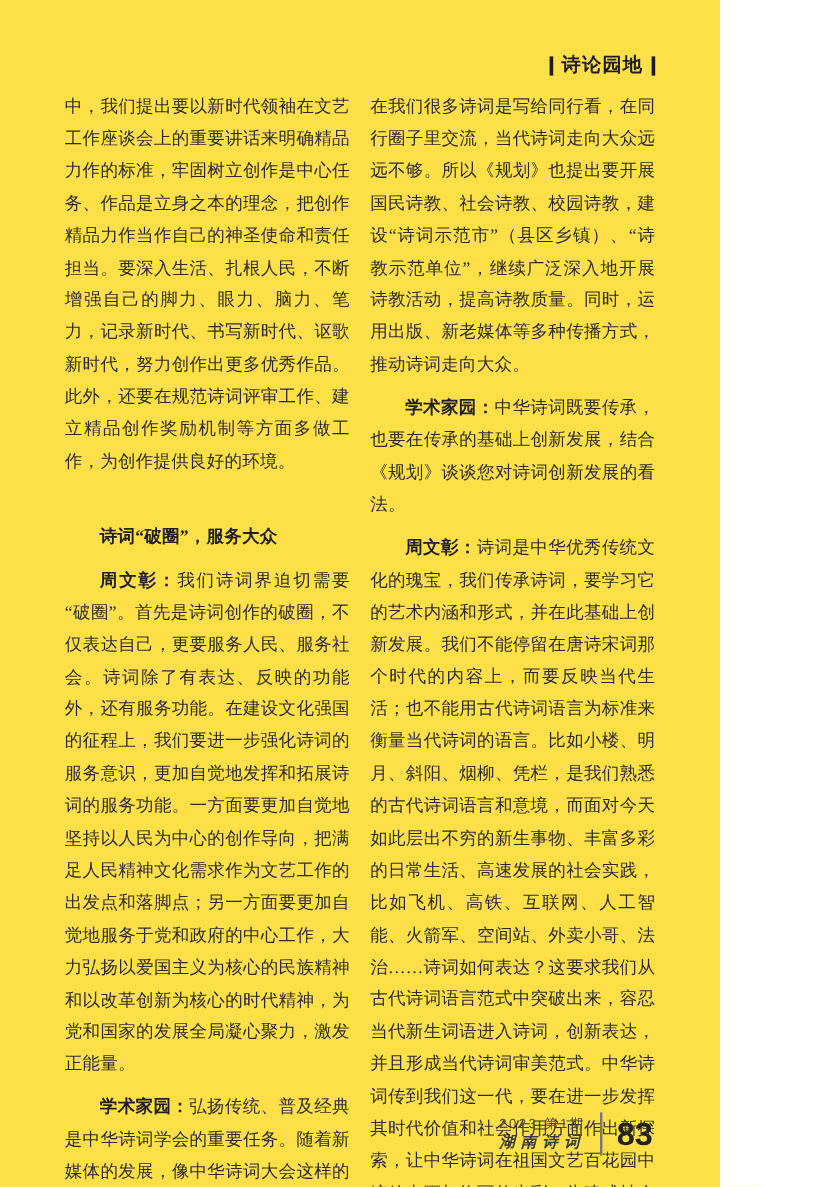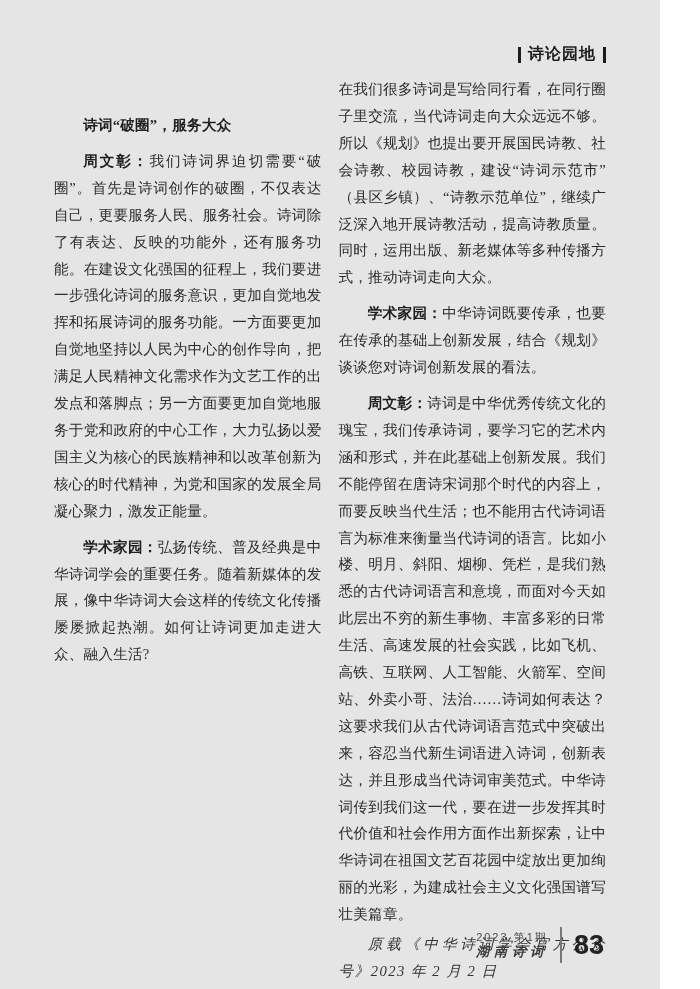--- a/index.html
+++ b/index.html
@@ -1,19 +1,19 @@
 <!DOCTYPE html>
 <html lang="zh"><head>
 <meta charset="utf-8">
 <style>
   html,body{margin:0;padding:0;}
   .page{
     position:relative;
-    width:660px;height:989px;
-    background:#e5e5e5;
+    width:600px;height:989px;
+    background:#fde047;
     overflow:hidden;
     font-family:"Liberation Serif","DejaVu Serif",serif;
     color:#2b2b2b;
   }
   
   .header{
     position:absolute;top:44px;right:54px;
     display:flex;align-items:center;gap:7px;
     font-family:"Liberation Sans","DejaVu Sans",sans-serif;
     font-weight:700;font-size:16px;color:#1c1c1c;
@@ -78,20 +78,21 @@
 <div class="page">
 
   <div class="header">
     <span class="hbar"></span>
     <span>诗论园地</span>
     <span class="hbar"></span>
   </div>
 
   <div class="columns">
     <div class="col" id="col-left">
+        <p class="para">中，我们提出要以新时代领袖在文艺工作座谈会上的重要讲话来明确精品力作的标准，牢固树立创作是中心任务、作品是立身之本的理念，把创作精品力作当作自己的神圣使命和责任担当。要深入生活、扎根人民，不断增强自己的脚力、眼力、脑力、笔力，记录新时代、书写新时代、讴歌新时代，努力创作出更多优秀作品。此外，还要在规范诗词评审工作、建立精品创作奖励机制等方面多做工作，为创作提供良好的环境。</p>
         <p class="heading">诗词“破圈”，服务大众</p>
         <p class="speaker"><b>周文彰：</b>我们诗词界迫切需要“破圈”。首先是诗词创作的破圈，不仅表达自己，更要服务人民、服务社会。诗词除了有表达、反映的功能外，还有服务功能。在建设文化强国的征程上，我们要进一步强化诗词的服务意识，更加自觉地发挥和拓展诗词的服务功能。一方面要更加自觉地坚持以人民为中心的创作导向，把满足人民精神文化需求作为文艺工作的出发点和落脚点；另一方面要更加自觉地服务于党和政府的中心工作，大力弘扬以爱国主义为核心的民族精神和以改革创新为核心的时代精神，为党和国家的发展全局凝心聚力，激发正能量。</p>
         <p class="speaker"><b>学术家园：</b>弘扬传统、普及经典是中华诗词学会的重要任务。随着新媒体的发展，像中华诗词大会这样的传统文化传播屡屡掀起热潮。如何让诗词更加走进大众、融入生活?</p>
       </div>
     <div class="col" id="col-right">
         <p class="para">在我们很多诗词是写给同行看，在同行圈子里交流，当代诗词走向大众远远不够。所以《规划》也提出要开展国民诗教、社会诗教、校园诗教，建设“诗词示范市”（县区乡镇）、“诗教示范单位”，继续广泛深入地开展诗教活动，提高诗教质量。同时，运用出版、新老媒体等多种传播方式，推动诗词走向大众。</p>
         <p class="speaker"><b>学术家园：</b>中华诗词既要传承，也要在传承的基础上创新发展，结合《规划》谈谈您对诗词创新发展的看法。</p>
         <p class="speaker"><b>周文彰：</b>诗词是中华优秀传统文化的瑰宝，我们传承诗词，要学习它的艺术内涵和形式，并在此基础上创新发展。我们不能停留在唐诗宋词那个时代的内容上，而要反映当代生活；也不能用古代诗词语言为标准来衡量当代诗词的语言。比如小楼、明月、斜阳、烟柳、凭栏，是我们熟悉的古代诗词语言和意境，而面对今天如此层出不穷的新生事物、丰富多彩的日常生活、高速发展的社会实践，比如飞机、高铁、互联网、人工智能、火箭军、空间站、外卖小哥、法治……诗词如何表达？这要求我们从古代诗词语言范式中突破出来，容忍当代新生词语进入诗词，创新表达，并且形成当代诗词审美范式。中华诗词传到我们这一代，要在进一步发挥其时代价值和社会作用方面作出新探索，让中华诗词在祖国文艺百花园中绽放出更加绚丽的光彩，为建成社会主义文化强国谱写壮美篇章。</p>
         <p class="credit">原载《中华诗词学会官方公众号》2023 年 2 月 2 日</p>
       </div>

